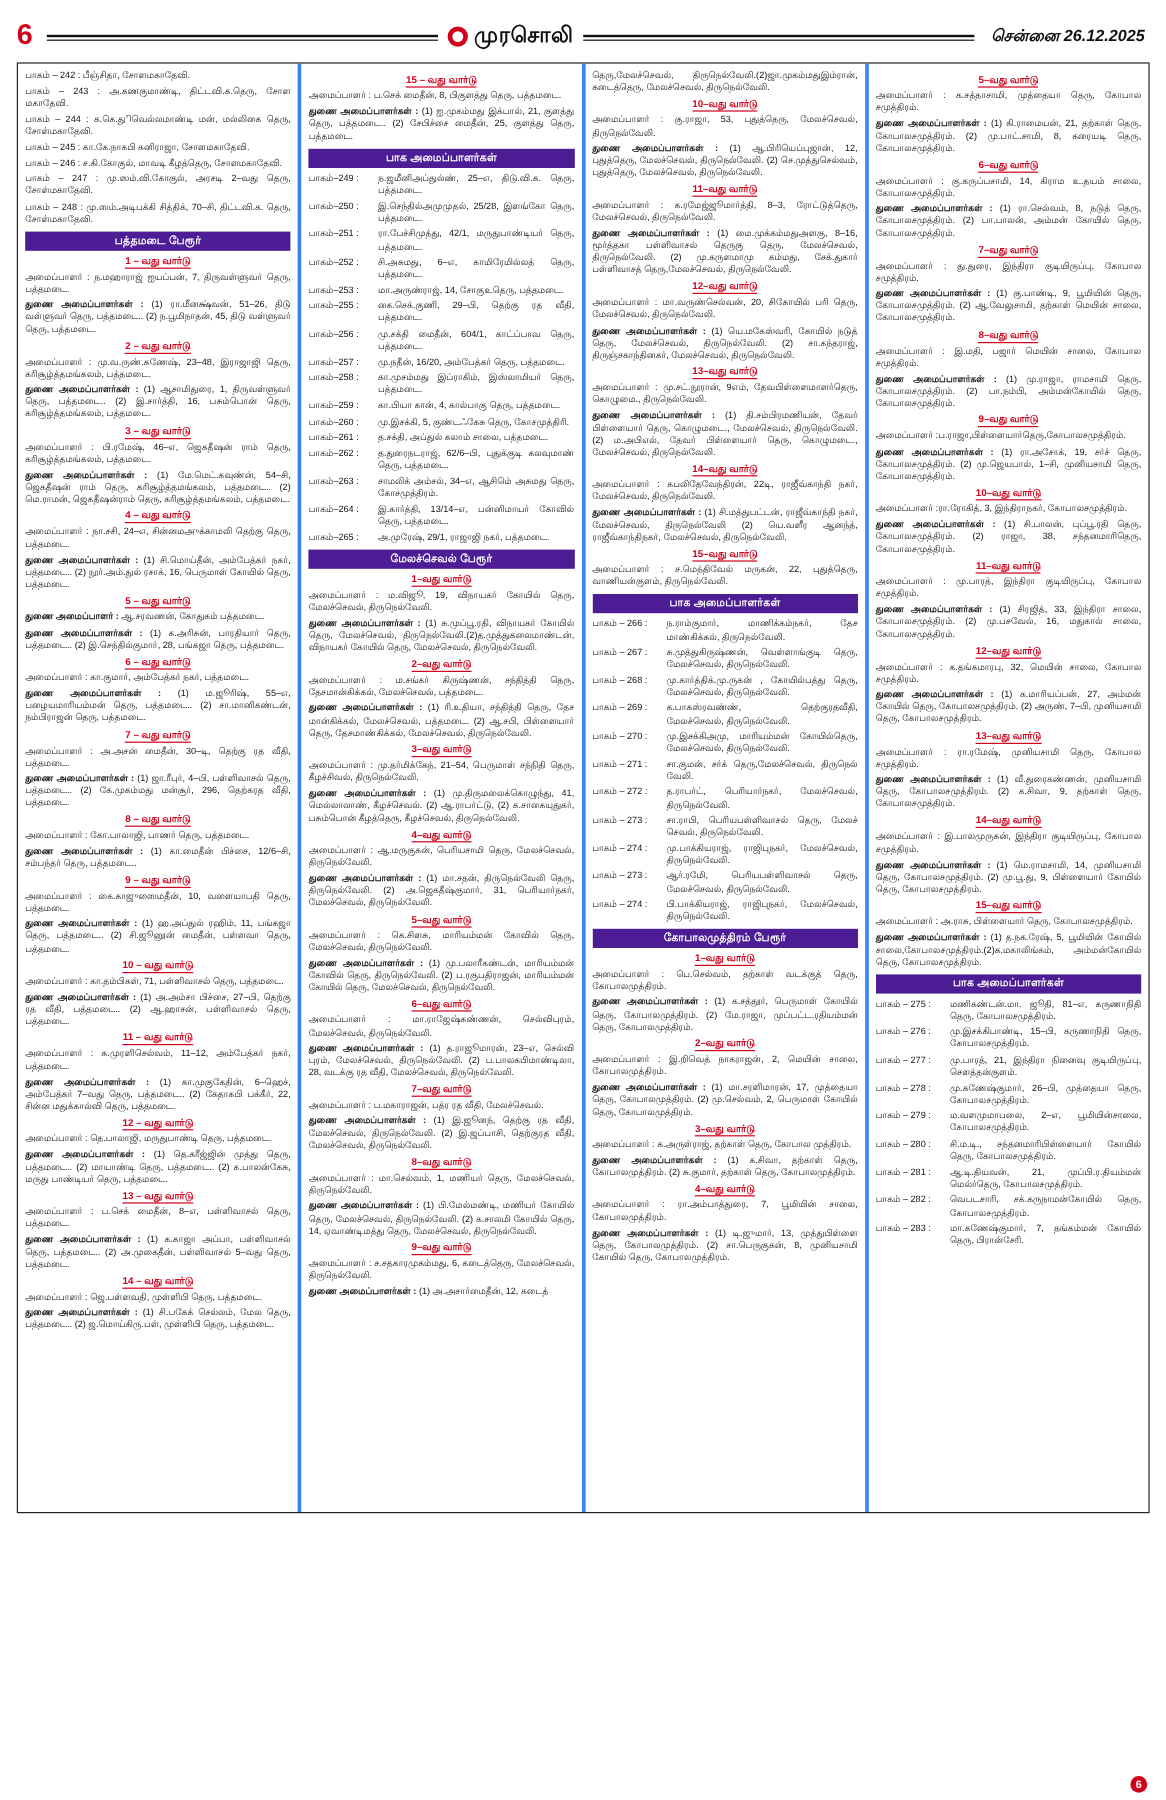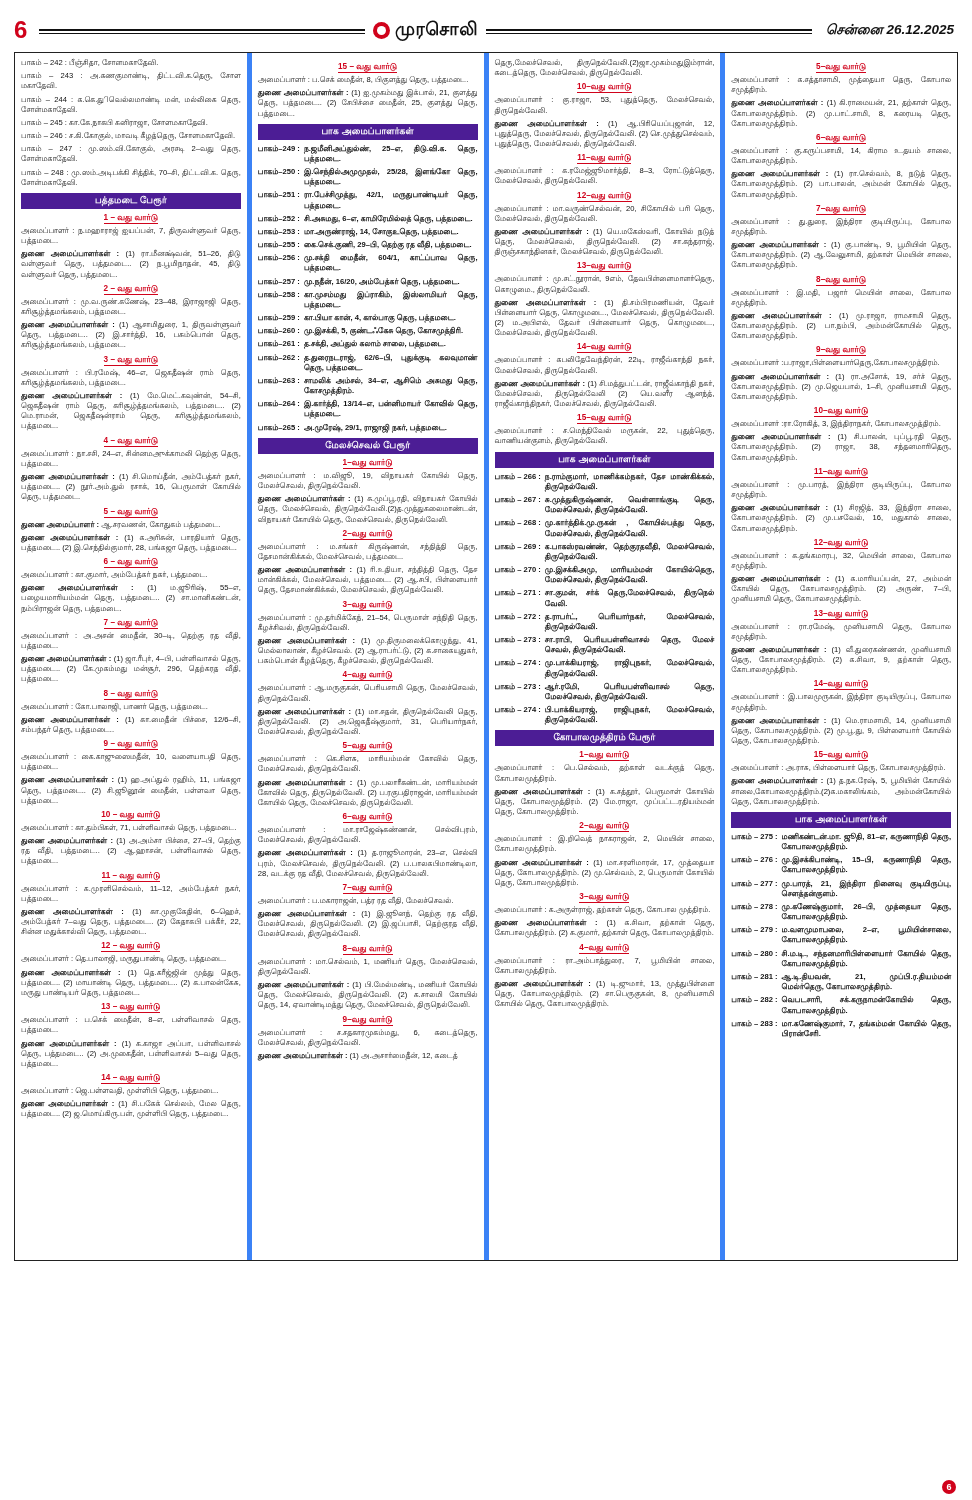--- a/index.html
+++ b/index.html
@@ -65,21 +65,21 @@
     margin-top: 2px;
     border: 1px solid #222;
     height: 1209px;
     overflow: hidden;
   }
   .col {
     flex: 1 1 0;
     padding: 5px 6px 4px 6px;
     overflow: hidden;
   }
-  .col + .col { border-left: 5px solid #3b82f6; }
+  .col + .col { border-left: 3px solid #3b82f6; }
   .col p {
     margin: 0 0 3px 0;
     font-size: 7.6px;
     line-height: 1.34;
     text-align: justify;
     color: #111;
   }
   .hdr-bar {
     background: #4c1d95;
     color: #ffffff;
@@ -93,21 +93,21 @@
   .ward {
     color: #d0021b;
     font-size: 8.2px;
     font-weight: bold;
     text-align: center;
     margin: 4px 0 3px 0;
   }
   .ward .u { border-bottom: 1px solid #d0021b; padding-bottom: 1px; }
   .lbl { font-weight: bold; }
   .entry { margin: 0 0 3px 0; }
-  .idx { display: flex; gap: 4px; font-weight: bold; }
+  .idx { display: flex; gap: 16px; }
   .idx .n { flex: 0 0 auto; white-space: nowrap; }
   .idx .t { flex: 1 1 auto; }
   
   .foot-badge {
     position: absolute;
     right: 16px;
     bottom: 6px;
     width: 14px; height: 14px;
     border-radius: 50%;
     background: #d0021b;
@@ -284,20 +284,21 @@
         <p class="entry"><span>அமைப்பாளர் : ச.சதகாரமுகம்மது, 6, கடைத்தெரு, மேலச்செவல், திருநெல்வேலி.</span></p>
         <p class="entry"><span class="lbl">துணை அமைப்பாளர்கள் : </span><span>(1) அ.அசார்மைதீன், 12, கடைத்</span></p>
       </div>
       <div class="col">
         <p class="entry"><span>தெரு,மேலச்செவல், திருநெல்வேலி.(2)ஜா.முகம்மதுஇம்ரான், கடைத்தெரு, மேலச்செவல், திருநெல்வேலி.</span></p>
         <div class="ward"><span class="u">10–வது வார்டு</span></div>
         <p class="entry"><span>அமைப்பாளர் : கு.ராஜா, 53, புதுத்தெரு, மேலச்செவல், திருநெல்வேலி.</span></p>
         <p class="entry"><span class="lbl">துணை அமைப்பாளர்கள் : </span><span>(1) ஆ.பிரியெப்புஜான், 12, புதுத்தெரு, மேலச்செவல், திருநெல்வேலி. (2) செ.முத்துசெல்வம், புதுத்தெரு, மேலச்செவல், திருநெல்வேலி.</span></p>
         <div class="ward"><span class="u">11–வது வார்டு</span></div>
         <p class="entry"><span>அமைப்பாளர் : க.ரமேஜ்ஜூமார்த்தி, 8–3, ரோட்டுத்தெரு, மேலச்செவல், திருநெல்வேலி.</span></p>
+        <p class="entry"><span class="lbl">துணை அமைப்பாளர்கள் : </span><span>(1) மை.முக்கம்மதுஅளகு, 8–16, மூர்த்தகா பள்ளிவாசல் தெருகு தெரு, மேலச்செவல், திருநெல்வேலி. (2) மு.கருளமாமு கம்மது, சேக்.துகார் பள்ளிவாசத் தெரு,மேலச்செவல், திருநெல்வேலி.</span></p>
         <div class="ward"><span class="u">12–வது வார்டு</span></div>
         <p class="entry"><span>அமைப்பாளர் : மா.வருண்செல்வன், 20, சிகோயில் பரி தெரு, மேலச்செவல், திருநெல்வேலி.</span></p>
         <p class="entry"><span class="lbl">துணை அமைப்பாளர்கள் : </span><span>(1) யெ.மகேஸ்வரி, கோயில் நடுத் தெரு, மேலச்செவல், திருநெல்வேலி. (2) சா.கந்தராஜ், திருஞ்சகாந்தினகர், மேலச்செவல், திருநெல்வேலி.</span></p>
         <div class="ward"><span class="u">13–வது வார்டு</span></div>
         <p class="entry"><span>அமைப்பாளர் : மு.சட்.நூரான், 9எம், தேவபிள்ளைமாளர்தெரு, கொழுமை., திருநெல்வேலி.</span></p>
         <p class="entry"><span class="lbl">துணை அமைப்பாளர்கள் : </span><span>(1) தி.சம்பிரமணியன், தேவர் பிள்ளையார் தெரு, கொழுமடை., மேலச்செவல், திருநெல்வேலி. (2) ம.அபிஎல், தேவர் பிள்ளையார் தெரு, கொழுமடை., மேலச்செவல், திருநெல்வேலி.</span></p>
         <div class="ward"><span class="u">14–வது வார்டு</span></div>
         <p class="entry"><span>அமைப்பாளர் : கபலிதேவேந்திரன், 22டி, ராஜீவ்காந்தி நகர், மேலச்செவல், திருநெல்வேலி.</span></p>
         <p class="entry"><span class="lbl">துணை அமைப்பாளர்கள் : </span><span>(1) சி.மத்துபட்டன், ராஜீவ்காந்தி நகர், மேலச்செவல், திருநெல்வேலி (2) யெ.வளீர ஆனந்த், ராஜீவ்காந்திநகர், மேலச்செவல், திருநெல்வேலி.</span></p>
         <div class="ward"><span class="u">15–வது வார்டு</span></div>

